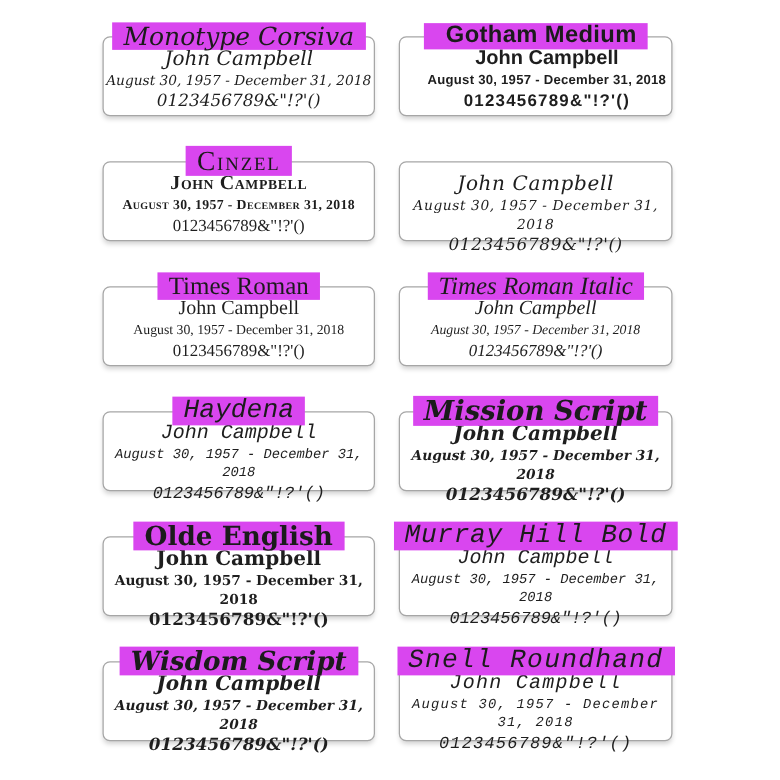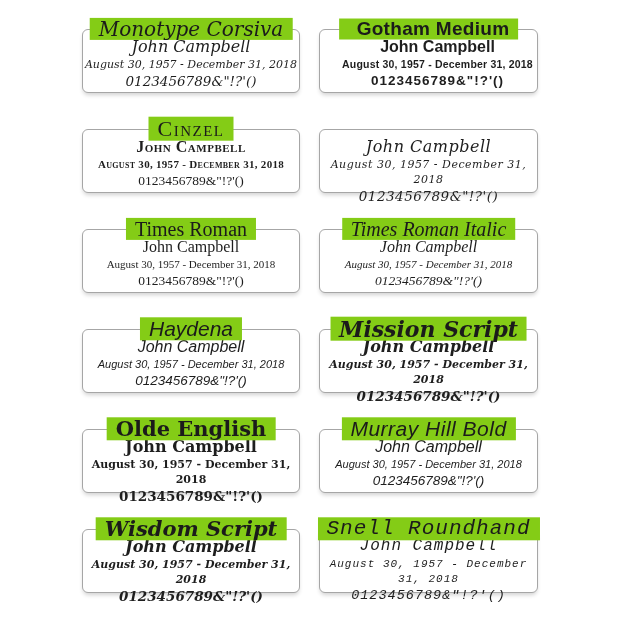--- a/index.html
+++ b/index.html
@@ -33,21 +33,21 @@
     background: #ffffff;
     box-shadow: 0 3px 4px -1px rgba(0,0,0,0.18);
     text-align: center;
     padding-top: 6px;
   }
   .legend {
     position: absolute;
     top: 0;
     left: 50%;
     transform: translate(-50%, -55%);
-    background: #84cc16;
+    background: #d946ef;
     padding: 0 9px;
     white-space: nowrap;
     font-size: 20px;
     line-height: 1.1;
     color: #1b1b1b;
   }
   .name  { font-size: 16px; line-height: 21px; }
   .dates { font-size: 11px; line-height: 15px; }
   .chars { font-size: 13.5px; line-height: 18px; }
 
@@ -57,27 +57,27 @@
   .f-gotham-medium .legend { font-size: 19px; letter-spacing: 0.3px; }
   .f-gotham-medium .dates  { font-size: 10.5px; letter-spacing: 0.2px; }
   .f-gotham-medium .chars  { letter-spacing: 1px; }
   .f-cinzel, .f-cinzel .legend { font-family: "Liberation Serif", serif; font-variant: small-caps; }
   .f-cinzel .legend { font-size: 22px; letter-spacing: 1.5px; }
   .f-cinzel .name   { font-weight: 600; letter-spacing: 0.5px; }
   .f-cinzel .dates  { font-weight: 600; letter-spacing: 0.3px; }
   .f-lucida-calligraphy, .f-lucida-calligraphy .legend { font-family: "DejaVu Serif", serif; font-style: italic; letter-spacing: 0.5px; }
   .f-times-roman, .f-times-roman .legend { font-family: "Liberation Serif", serif; }
   .f-times-roman-italic, .f-times-roman-italic .legend { font-family: "Liberation Serif", serif; font-style: italic; }
-  .f-haydena, .f-haydena .legend { font-family: Liberation Sans, sans-serif; font-style: italic; }
+  .f-haydena, .f-haydena .legend { font-family: Liberation Mono, monospace; font-style: italic; }
   .f-haydena .legend { font-size: 21px; }
   .f-mission-script, .f-mission-script .legend { font-family: "DejaVu Serif", serif; font-style: italic; font-weight: 700; }
   .f-mission-script .legend { font-size: 22px; }
   .f-olde-english, .f-olde-english .legend { font-family: "DejaVu Serif", serif; font-weight: 700; }
   .f-olde-english .legend { font-size: 21px; }
-  .f-murray-hill-bold, .f-murray-hill-bold .legend { font-family: Liberation Sans, sans-serif; font-style: italic; }
+  .f-murray-hill-bold, .f-murray-hill-bold .legend { font-family: Liberation Mono, monospace; font-style: italic; }
   .f-murray-hill-bold .legend { font-size: 21px; letter-spacing: 0.5px; }
   .f-wisdom-script, .f-wisdom-script .legend { font-family: "DejaVu Serif", serif; font-style: italic; font-weight: 700; }
   .f-wisdom-script .legend { font-size: 21px; }
   .f-snell-roundhand, .f-snell-roundhand .legend { font-family: Liberation Mono, monospace; font-style: italic; letter-spacing: 1px; }
   .f-snell-roundhand .legend { font-size: 21px; }
 </style>
 </head>
 <body>
 
 <div class="grid">

